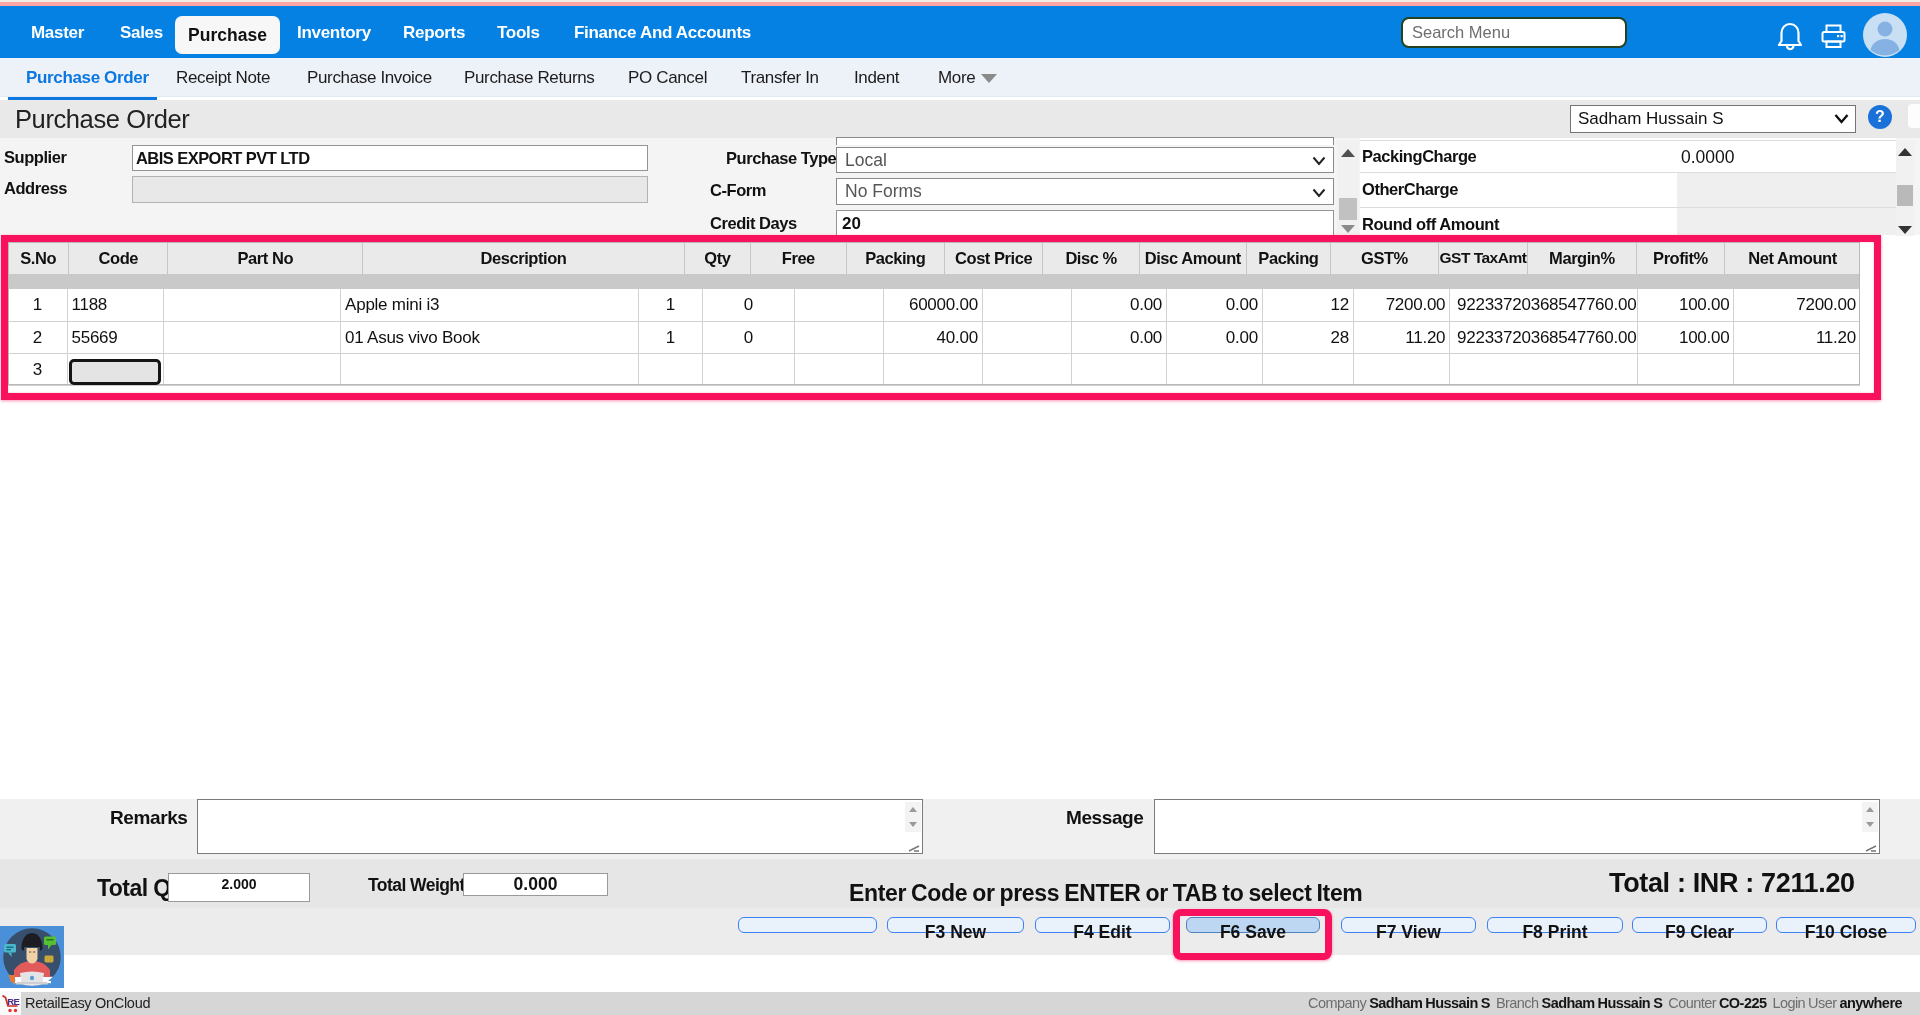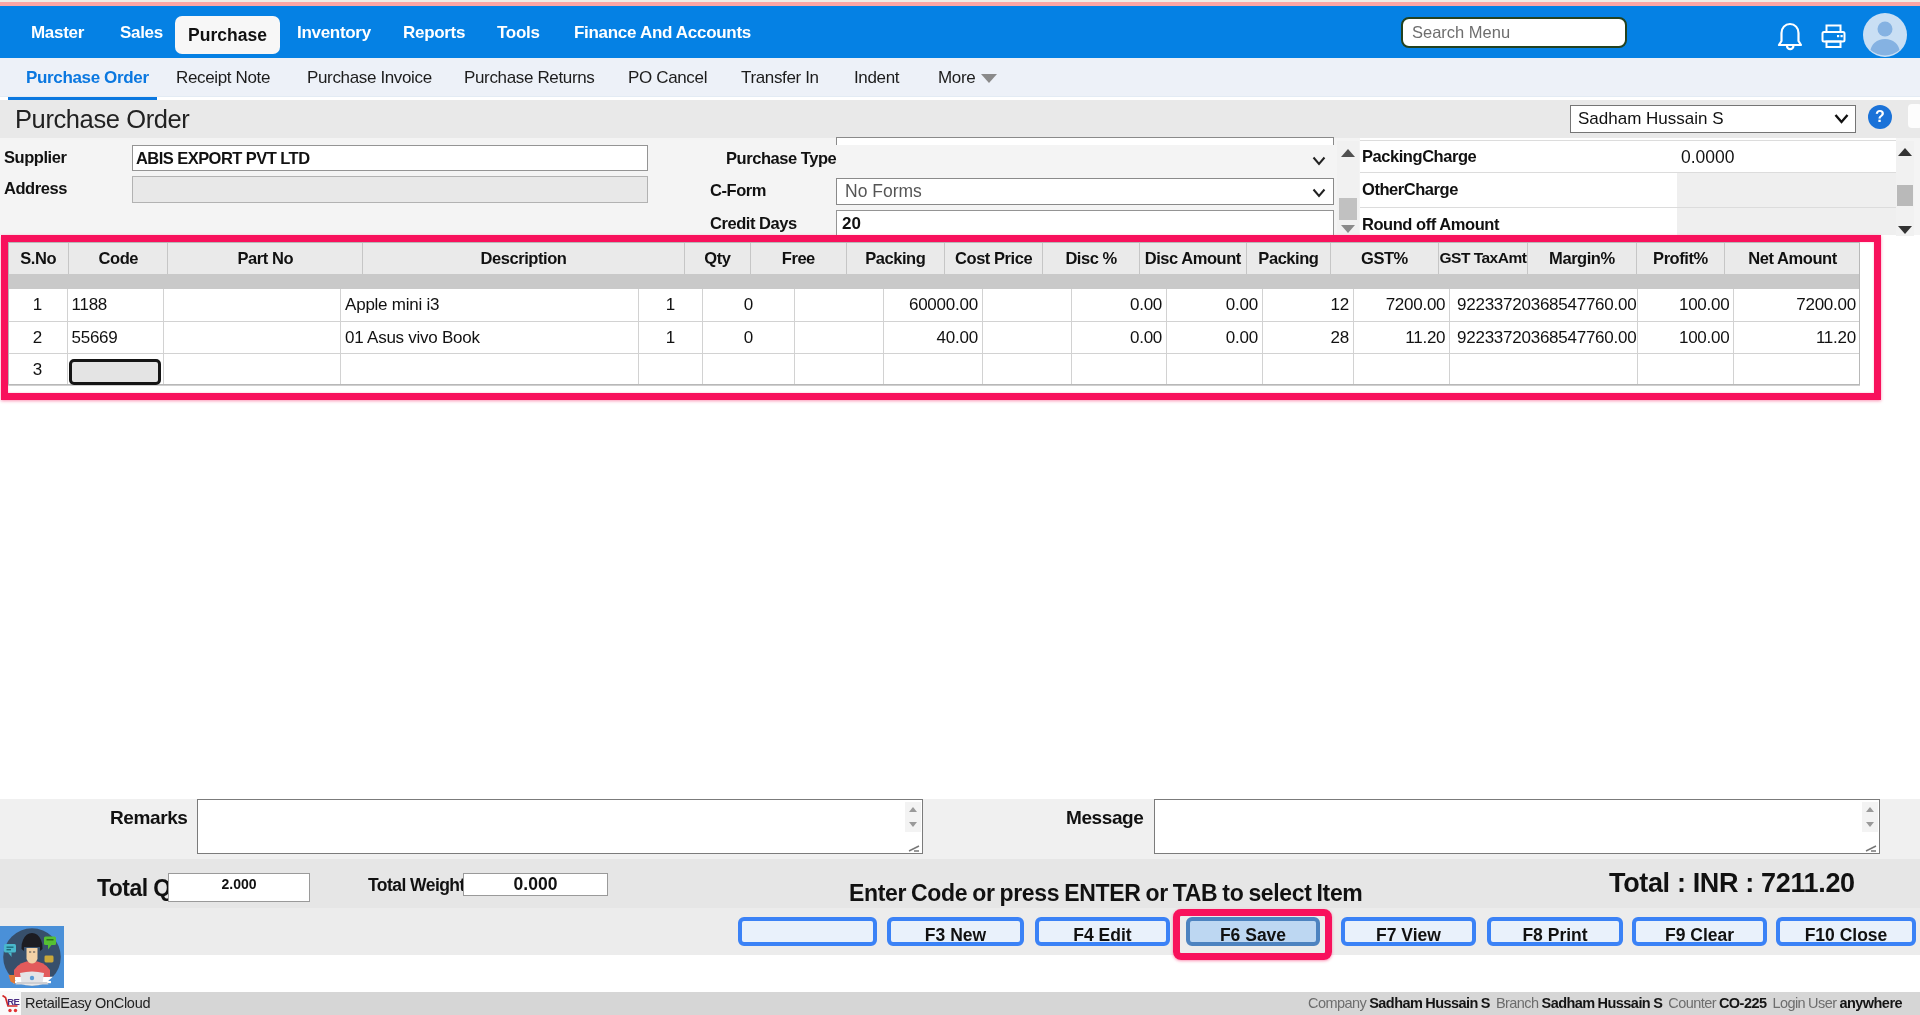--- a/index.html
+++ b/index.html
@@ -49,21 +49,21 @@
 .tl{padding-left:4px;} .tr{text-align:right;padding-right:4px;} .tc{text-align:center;}
 #tableframe{left:8px;top:242px;width:1852px;height:143px;border:1px solid #b8b8b8;box-sizing:border-box;pointer-events:none;}
 #focuscell{left:69px;top:359px;width:92px;height:26px;background:#e4e4e4;border:3px solid #151515;border-radius:5px;box-sizing:border-box;}
 
 #remarksband{left:0;top:799px;width:1920px;height:60px;background:#f0f0f0;}
 #totalsband{left:0;top:859px;width:1920px;height:49px;background:#e6e6e6;}
 #btnband{left:0;top:908px;width:1920px;height:47px;background:#ececec;}
 #statusbar{left:0;top:992px;width:1920px;height:23px;background:#d6d6d6;}
 .tarea{position:absolute;background:#fff;border:1px solid #7b7b7b;box-sizing:border-box;}
 .blabel{position:absolute;font-weight:bold;font-size:19px;letter-spacing:-0.4px;color:#111;white-space:nowrap;}
-.btn{position:absolute;top:9px;height:29px;background:#e9f1fb;border:4px solid #3b82f6;border-radius:6px;
+.btn{position:absolute;top:9px;height:16px;background:#e9f1fb;border:1px solid #3b82f6;border-radius:6px;
   box-sizing:border-box;text-align:center;line-height:29px;font-weight:bold;font-size:17.5px;color:#111;}
 </style>
 </head>
 <body>
 <div id="page">
 
 <div class="abs" id="topstrip"></div>
 <div class="abs" id="navbar">
   <div class="navitem" style="left:31px;">Master</div>
   <div class="navitem" style="left:120px;">Sales</div>
@@ -118,20 +118,21 @@
 
 <div class="abs" id="formarea">
   <div class="flabel" style="left:4px;top:10px;">Supplier</div>
   <div class="finput b" style="left:132px;top:7px;width:516px;height:26px;line-height:24px;padding-left:3px;font-size:16.5px;letter-spacing:-0.55px;">ABIS EXPORT PVT LTD</div>
   <div class="flabel" style="left:4px;top:41px;">Address</div>
   <div class="finput" style="left:132px;top:38px;width:516px;height:27px;background:#e8e8e8;border-color:#b2b2b2;"></div>
   <div class="flabel" style="left:710px;top:11px;margin-left:16px;">Purchase Type</div>
   <div class="flabel" style="left:710px;top:43px;">C-Form</div>
   <div class="flabel" style="left:710px;top:76px;">Credit Days</div>
   <div class="fsel" style="left:836px;top:-1px;width:498px;height:8px;border-bottom:none;"></div>
+  <div class="fsel" style="left:836px;top:8.5px;width:498px;height:26px;line-height:24px;padding-left:8px;">Local</div>
   <div class="fsel" style="left:836px;top:39.5px;width:498px;height:27px;line-height:25px;padding-left:8px;">No Forms</div>
   <svg class="abs" style="left:1312px;top:18px;" width="14" height="10" viewBox="0 0 14 10">
         <path d="M1.5 1.5 L7 8 L12.5 1.5" fill="none" stroke="#222" stroke-width="2"></path>
       </svg>
   <svg class="abs" style="left:1312px;top:50px;" width="14" height="10" viewBox="0 0 14 10">
         <path d="M1.5 1.5 L7 8 L12.5 1.5" fill="none" stroke="#222" stroke-width="2"></path>
       </svg>
   <div class="finput b" style="left:836px;top:72px;width:498px;height:25px;border-bottom:none;line-height:26px;padding-left:5px;">20</div>
 
   <div class="abs" style="left:1337px;top:3px;width:22px;height:93px;background:#f1f1f1;"></div>

